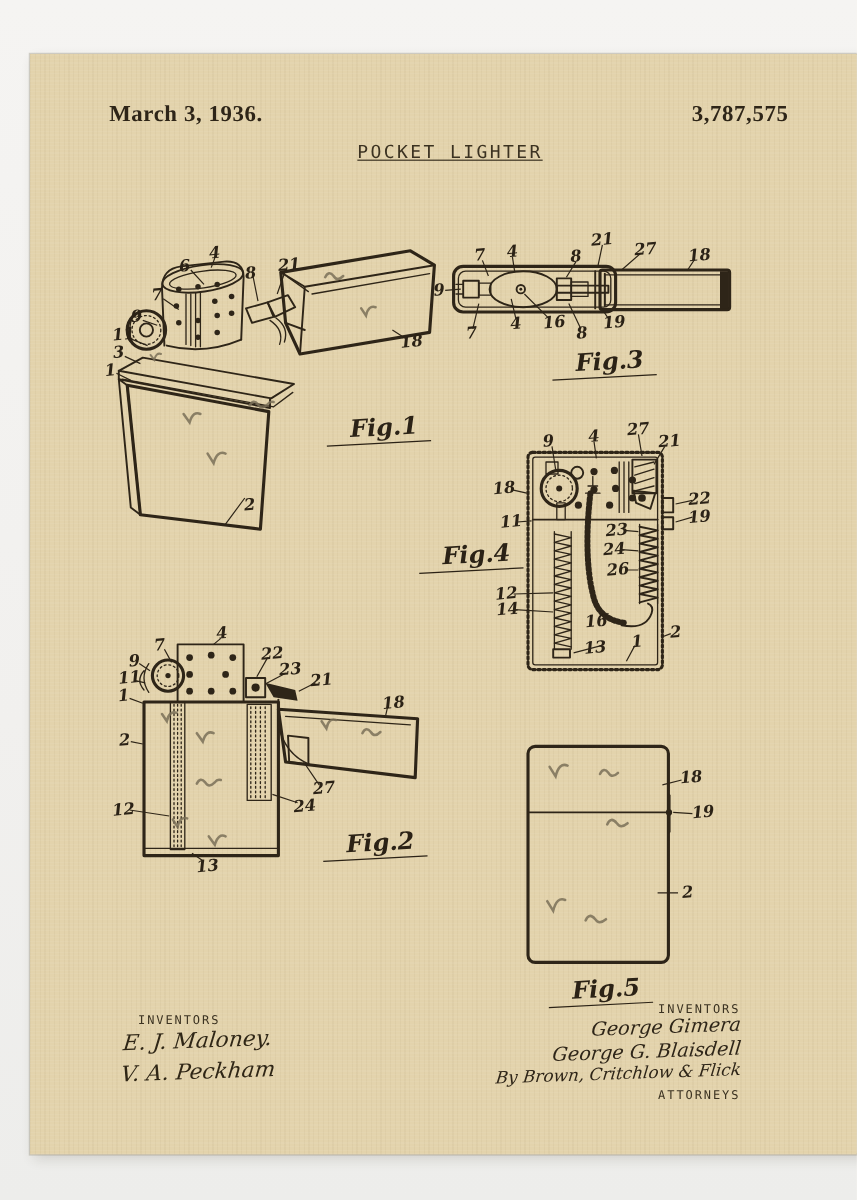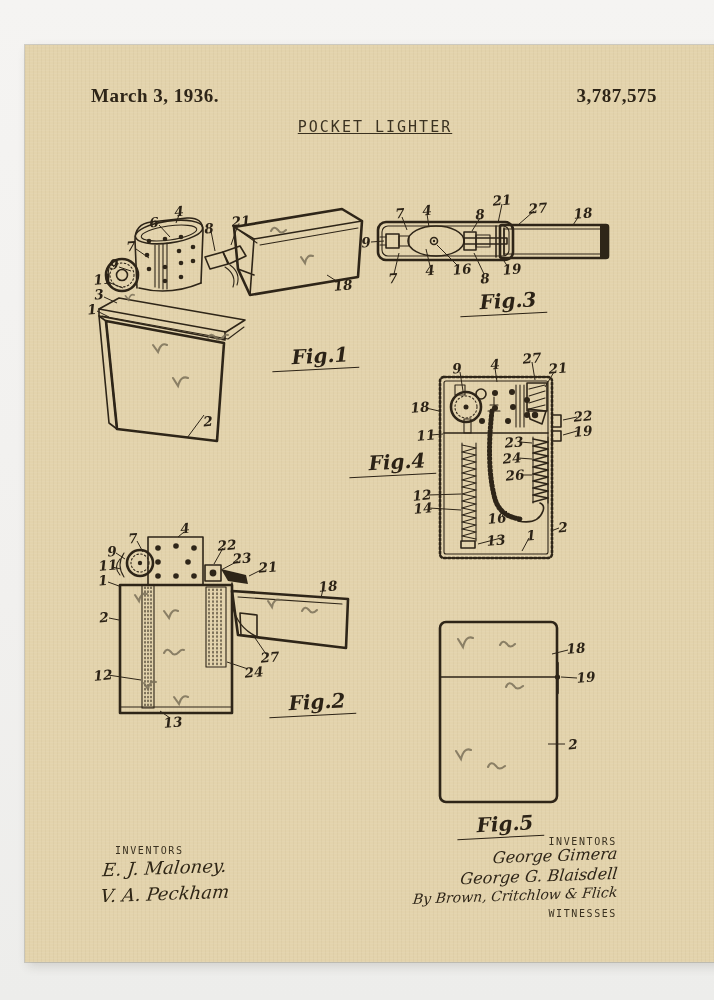--- a/index.html
+++ b/index.html
@@ -312,17 +312,17 @@
 
     <div class="abs typed small-typed" style="left:90px;top:800px">INVENTORS</div>
     <div class="script" style="left:78px;top:812px;font-size:18px">E. J. Maloney.</div>
     <div class="script" style="left:76px;top:838px;font-size:18px">V. A. Peckham</div>
 
     <div class="abs inventors-block">
       <span class="typed small-typed" style="display:block">INVENTORS</span>
       <span class="inv-line">George Gimera</span>
       <span class="inv-line">George G. Blaisdell</span>
       <span class="inv-line" style="font-size:14px">By Brown, Critchlow &amp; Flick</span>
-      <span class="typed small-typed" style="display:block;margin-top:4px;padding-left:40px">WITNESSES</span>
+      <span class="typed small-typed" style="display:block;margin-top:4px;padding-left:40px">ATTORNEYS</span>
     </div>
 
   </div>
 </div>
 
 </body></html>

